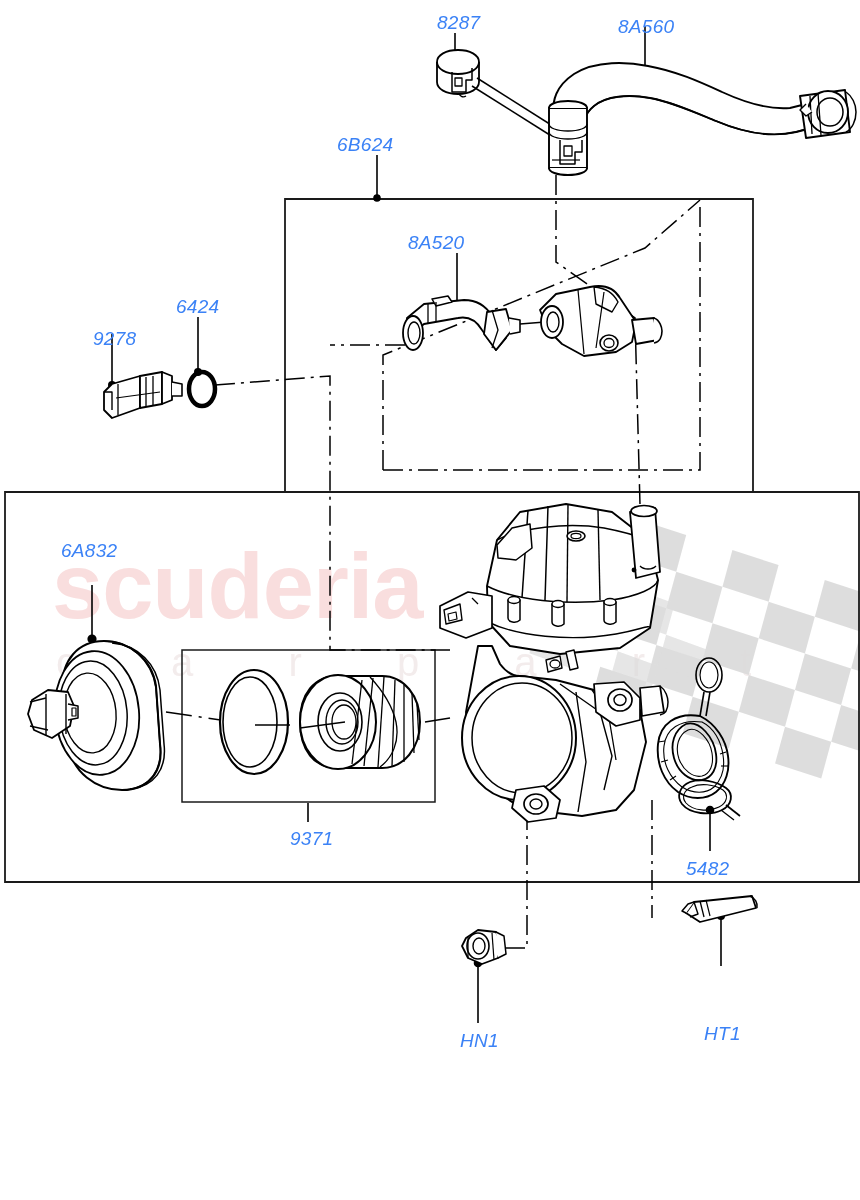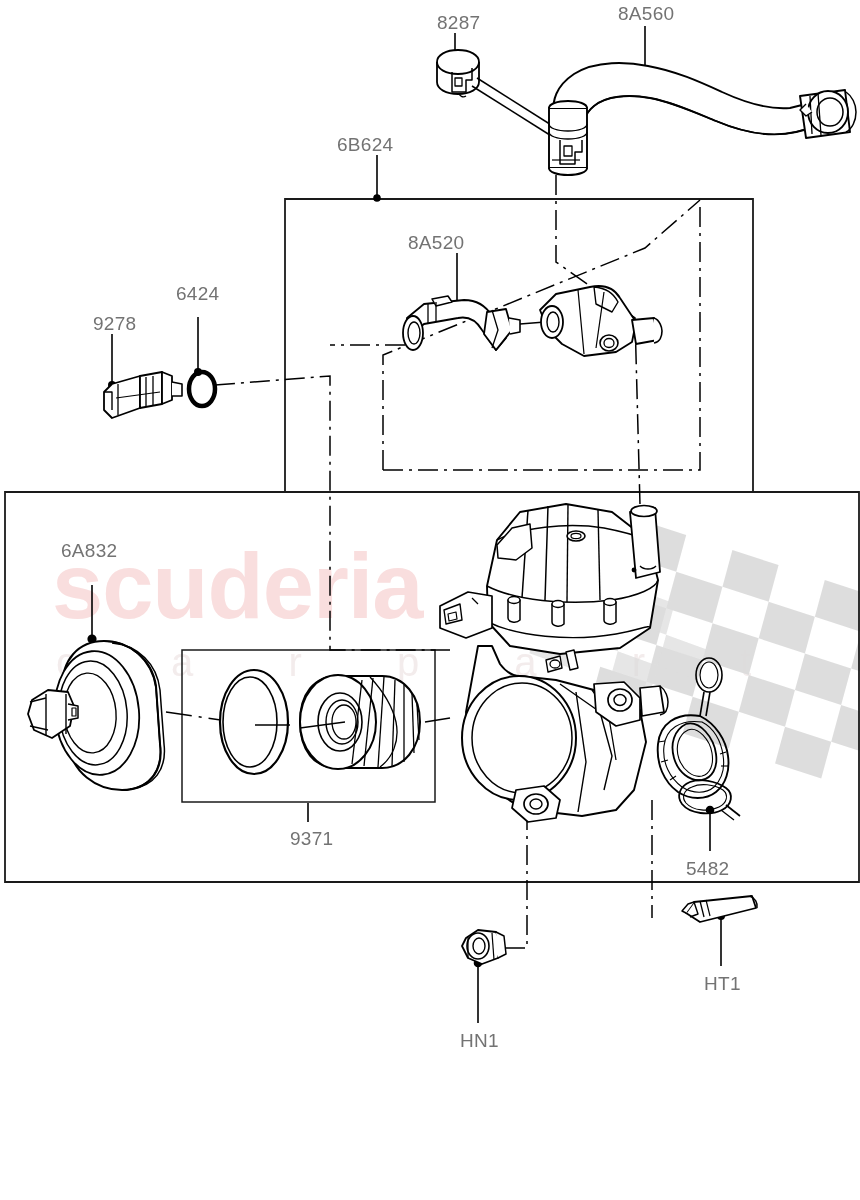--- a/index.html
+++ b/index.html
@@ -1,21 +1,21 @@
 <!DOCTYPE html>
 <html><head>
 <meta charset="utf-8">
 <style>
   html,body{margin:0;padding:0;background:#ffffff;}
   body{width:860px;height:1200px;overflow:hidden;
        font-family:"Liberation Sans",sans-serif;}
   #stage{position:relative;width:860px;height:1200px;background:#fff;}
   #stage svg{position:absolute;left:0;top:0;}
-  .lbl{position:absolute;color:#737373;font-size:19px;letter-spacing:.3px;
-       white-space:nowrap;font-family:"Liberation Sans",sans-serif;}
+  .lbl{position:absolute;color:#3b82f6;font-size:19px;letter-spacing:.3px;
+       white-space:nowrap;font-family:"Liberation Sans",sans-serif;font-style:italic;}
   #wm-scud{position:absolute;left:52px;top:534px;font-size:92px;
            font-weight:bold;color:#f9dede;letter-spacing:-1px;
            font-family:"Liberation Sans",sans-serif;pointer-events:none;}
   #wm-parts{position:absolute;left:56px;top:640px;font-size:40px;
             color:#f3ecec;letter-spacing:42px;
             font-family:"Liberation Sans",sans-serif;pointer-events:none;}
 </style>
 </head>
 <body>
 
@@ -410,24 +410,24 @@
       <path d="M466,938 L478,930 L496,932 L502,944 L498,958 L482,964 L468,958 L462,946 Z"></path>
       <ellipse cx="478" cy="946" rx="11" ry="13" fill="#fff" stroke-width="1.6"></ellipse>
       <ellipse cx="479" cy="946" rx="6" ry="8" fill="#fff" stroke-width="1.4"></ellipse>
       <path d="M496,932 L504,936 L506,954 L498,958" fill="#fff" stroke-width="1.5"></path>
       <path d="M468,936 L468,958" fill="none" stroke-width="1.2"></path>
       <path d="M492,933 L494,960" fill="none" stroke-width="1.2"></path>
     </g>
   </svg>
 
   <div class="lbl" style="left:437px;top:12px">8287</div>
-  <div class="lbl" style="left:618px;top:3px">8A560</div>
+  <div class="lbl" style="left:618px;top:16px">8A560</div>
   <div class="lbl" style="left:337px;top:134px">6B624</div>
   <div class="lbl" style="left:408px;top:232px">8A520</div>
-  <div class="lbl" style="left:176px;top:283px">6424</div>
-  <div class="lbl" style="left:93px;top:313px">9278</div>
+  <div class="lbl" style="left:176px;top:296px">6424</div>
+  <div class="lbl" style="left:93px;top:328px">9278</div>
   <div class="lbl" style="left:61px;top:540px">6A832</div>
   <div class="lbl" style="left:290px;top:828px">9371</div>
   <div class="lbl" style="left:686px;top:858px">5482</div>
-  <div class="lbl" style="left:704px;top:973px">HT1</div>
+  <div class="lbl" style="left:704px;top:1023px">HT1</div>
   <div class="lbl" style="left:460px;top:1030px">HN1</div>
 
 </div>
 
 </body></html>

